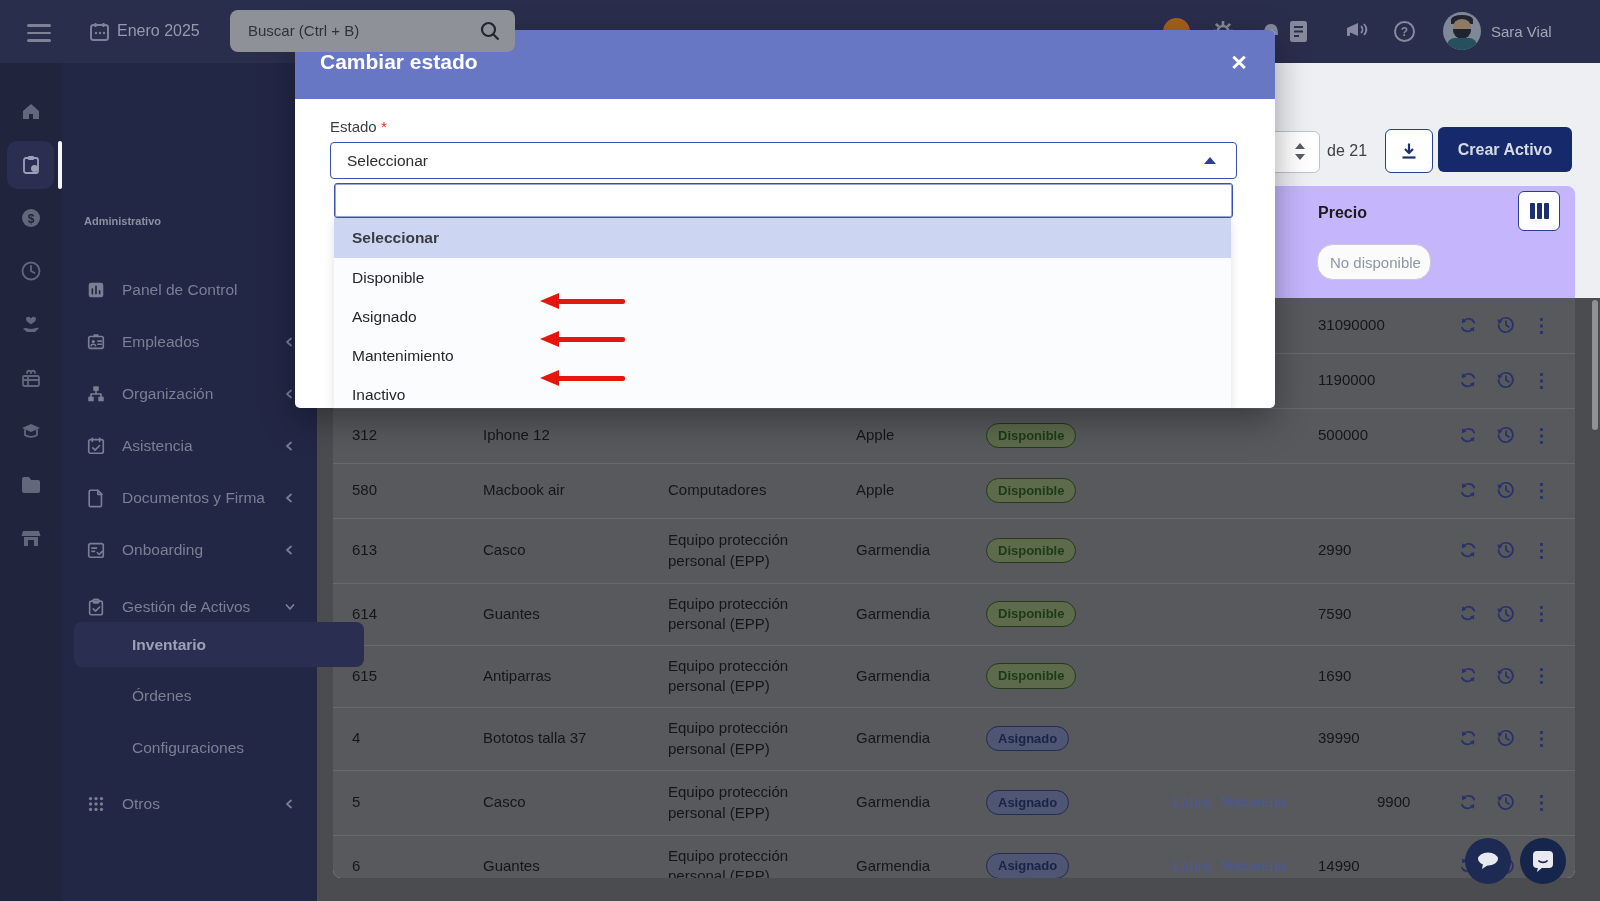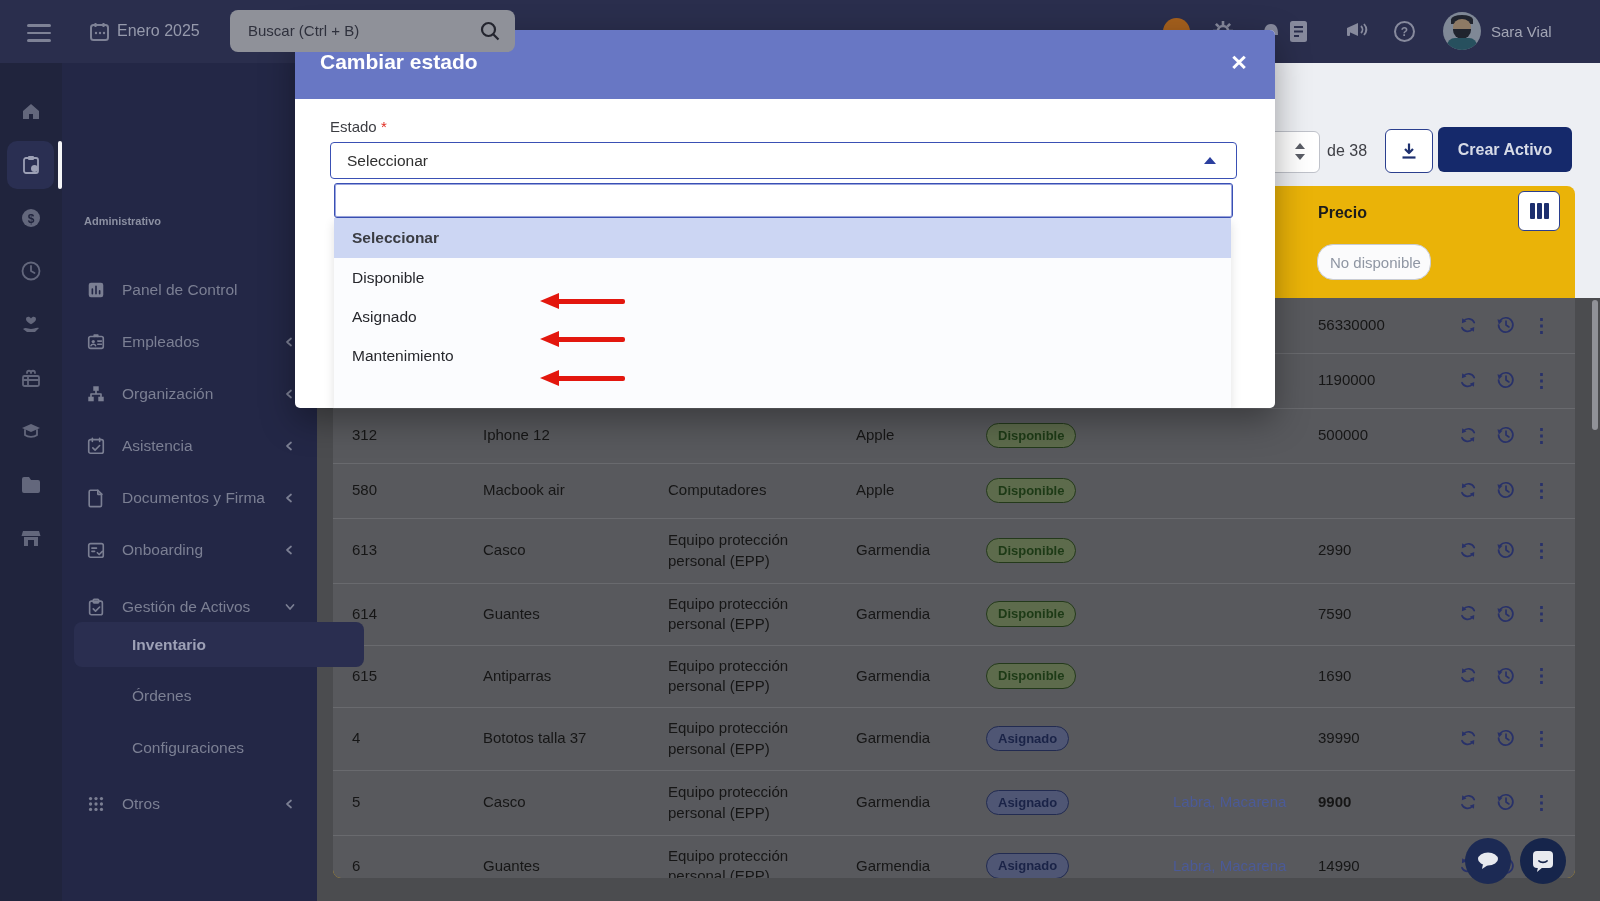--- a/index.html
+++ b/index.html
@@ -34,21 +34,21 @@
   .side-item{position:absolute;left:12px;width:232px;height:34px;display:flex;align-items:center;color:#7b7f93;font-size:15.5px;}
   .side-item .s-icon{width:20px;margin-left:12px;margin-right:16px;display:flex;}
   .side-item .s-label{flex:1;}
   .side-item .s-chev{margin-right:10px;display:flex;}
   .side-sub{padding-left:58px;}
   .side-active{background:#2a2e50;border-radius:8px;color:#9da1b6;font-weight:bold;}
 
   
   #main{left:317px;top:63px;width:1283px;height:838px;background:#edeff3;}
   #dimbg{left:317px;top:298px;width:1283px;height:603px;background:#4b4c4f;z-index:1;}
-  #card{left:333px;top:186px;width:1242px;height:692px;background:#eab308;border-radius:8px;z-index:2;overflow:hidden;}
+  #card{left:333px;top:186px;width:1242px;height:692px;background:#c4b5fd;border-radius:8px;z-index:2;overflow:hidden;}
   #card-body-bg{position:absolute;left:0;top:112px;width:1242px;height:580px;background:#58595d;}
   #th-precio{position:absolute;left:985px;top:18px;font-size:16px;font-weight:bold;color:#1c1c1c;}
   #filter-precio{position:absolute;left:984px;top:58px;width:112px;height:34px;border:1px solid #c8cbd3;border-radius:16px;background:#fbfbfc;display:flex;align-items:center;overflow:hidden;}
   #filter-precio span{margin-left:12px;font-size:15px;color:#8f96a3;white-space:nowrap;}
   #cols-btn{position:absolute;left:1185px;top:5px;width:40px;height:38px;border:1.5px solid #2b3f8e;border-radius:6px;background:#fff;display:flex;align-items:center;justify-content:center;gap:2px;}
   #cols-btn i{display:block;width:5px;height:16px;background:#1d2f6e;border-radius:1px;}
 
   
   #stepper{left:1262px;top:131px;width:56px;height:40px;background:#fff;border:1px solid #bfc2ca;border-radius:6px;z-index:2;}
   #stepper .car{position:absolute;right:14px;width:0;height:0;border-left:5px solid transparent;border-right:5px solid transparent;}
@@ -112,21 +112,21 @@
         <i></i>
     </div>
     <div id="rows-container">
         <div class="trow" style="top:112px;height:55px;">
     <span class="cell" style="left:19px;width:120px;"></span>
     <span class="cell" style="left:150px;width:175px;"></span>
     <span class="cell" style="left:335px;width:180px;"></span>
     <span class="cell" style="left:523px;width:120px;"></span>
     <span class="cell" style="left:653px;width:170px;"></span>
     <span class="cell linkcell" style="left:840px;width:140px;"></span>
-    <span class="cell" style="left:985px;width:130px;">56330000</span>
+    <span class="cell" style="left:985px;width:130px;">31090000</span>
     <span class="cell" style="left:1123px;">
       <span class="rowicon">
               <svg width="20" height="20" viewBox="0 0 22 22">
                 <path d="M16.8 7.2A7 7 0 0 0 5 5.6" fill="none" stroke="currentColor" stroke-width="1.8" stroke-linejoin="round" stroke-linecap="round"></path>
                 <polygon points="3.6,2.6 3.2,8 8.2,6" fill="currentColor"></polygon>
                 <path d="M3.2 12.8A7 7 0 0 0 15 14.4" fill="none" stroke="currentColor" stroke-width="1.8" stroke-linejoin="round" stroke-linecap="round"></path>
                 <polygon points="16.4,17.4 16.8,12 11.8,14" fill="currentColor"></polygon>
               </svg>
             </span>
       <span class="rowicon" style="margin-left:11px;">
@@ -341,21 +341,21 @@
     <span class="cell" style="left:19px;width:120px;">5</span>
     <span class="cell" style="left:150px;width:175px;">Casco</span>
     <span class="cell" style="left:335px;width:180px;">Equipo protección personal (EPP)</span>
     <span class="cell" style="left:523px;width:120px;">Garmendia</span>
     <span class="cell" style="left:653px;width:170px;">
             <span class="badge b-blue">Asignado</span>
           </span>
     <span class="cell linkcell" style="left:840px;width:140px;">
             <span>Labra, Macarena</span>
           </span>
-    <span class="cell" style="left:985px;width:130px;font-weight:bold;">9900</span>
+    <span class="cell" style="left:1044px;width:130px;">9900</span>
     <span class="cell" style="left:1123px;">
       <span class="rowicon">
               <svg width="20" height="20" viewBox="0 0 22 22">
                 <path d="M16.8 7.2A7 7 0 0 0 5 5.6" fill="none" stroke="currentColor" stroke-width="1.8" stroke-linejoin="round" stroke-linecap="round"></path>
                 <polygon points="3.6,2.6 3.2,8 8.2,6" fill="currentColor"></polygon>
                 <path d="M3.2 12.8A7 7 0 0 0 15 14.4" fill="none" stroke="currentColor" stroke-width="1.8" stroke-linejoin="round" stroke-linecap="round"></path>
                 <polygon points="16.4,17.4 16.8,12 11.8,14" fill="currentColor"></polygon>
               </svg>
             </span>
       <span class="rowicon" style="margin-left:11px;">
@@ -399,21 +399,21 @@
       <span class="kebab" style="margin-left:13px;">⋮</span>
     </span>
   </div>
       </div>
   </div>
 
   <div id="stepper" class="abs">
     <span class="car" style="top:11px;border-bottom:6px solid #5a5d66;"></span>
     <span class="car" style="top:22px;border-top:6px solid #5a5d66;"></span>
   </div>
-  <div id="label-de38" class="abs">de 38</div>
+  <div id="label-de38" class="abs">de 21</div>
   <div id="dl-btn" class="abs">
     <svg width="20" height="20" viewBox="0 0 20 20">
       <path d="M10 2.5v9" stroke="#1d2f6e" stroke-width="2.2" fill="none"></path>
       <path d="M6 8l4 4 4-4" stroke="#1d2f6e" stroke-width="2.2" fill="none" stroke-linejoin="round"></path>
       <path d="M3.5 16.5h13" stroke="#1d2f6e" stroke-width="2.2"></path>
     </svg>
   </div>
   <div id="crear-btn" class="abs">Crear Activo</div>
 
   <div id="scroll-thumb" class="abs"></div>
@@ -685,20 +685,21 @@
     <div id="estado-select">
       <span class="val">Seleccionar</span>
       <span class="caret"></span>
     </div>
     <div id="dd-search"></div>
     <div id="dd-list">
         <div class="dd-item sel">Seleccionar</div>
         <div class="dd-item ">Disponible</div>
         <div class="dd-item ">Asignado</div>
         <div class="dd-item ">Mantenimiento</div>
+        <div class="dd-item ">Inactivo</div>
       </div>
     <div id="arrows">
         <div class="arrow" style="top:263px;">
      <span class="head"></span>
           <span class="shaft"></span>
    </div>
         <div class="arrow" style="top:301px;">
      <span class="head"></span>
           <span class="shaft"></span>
    </div>

